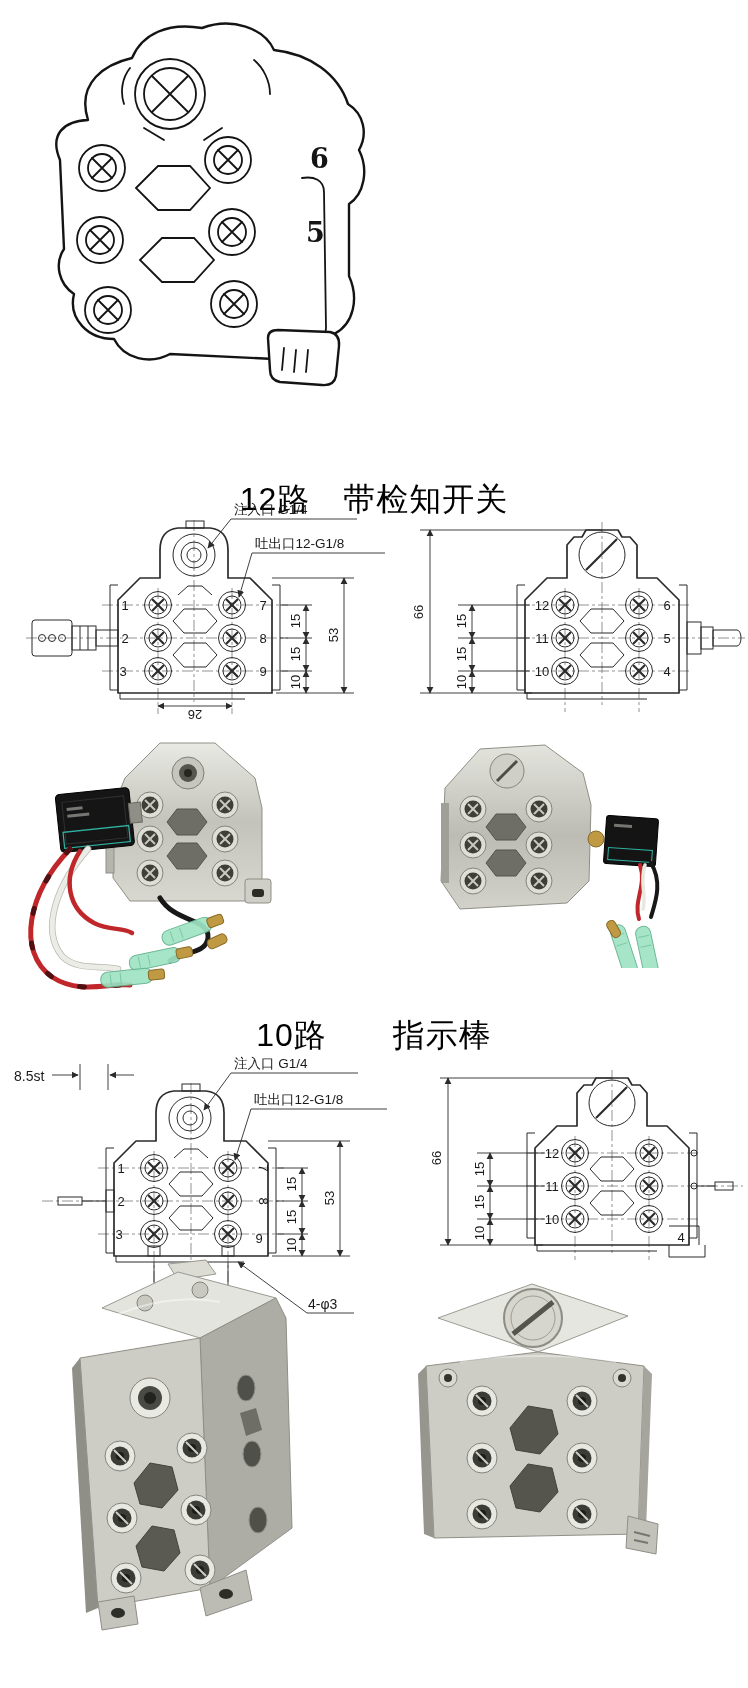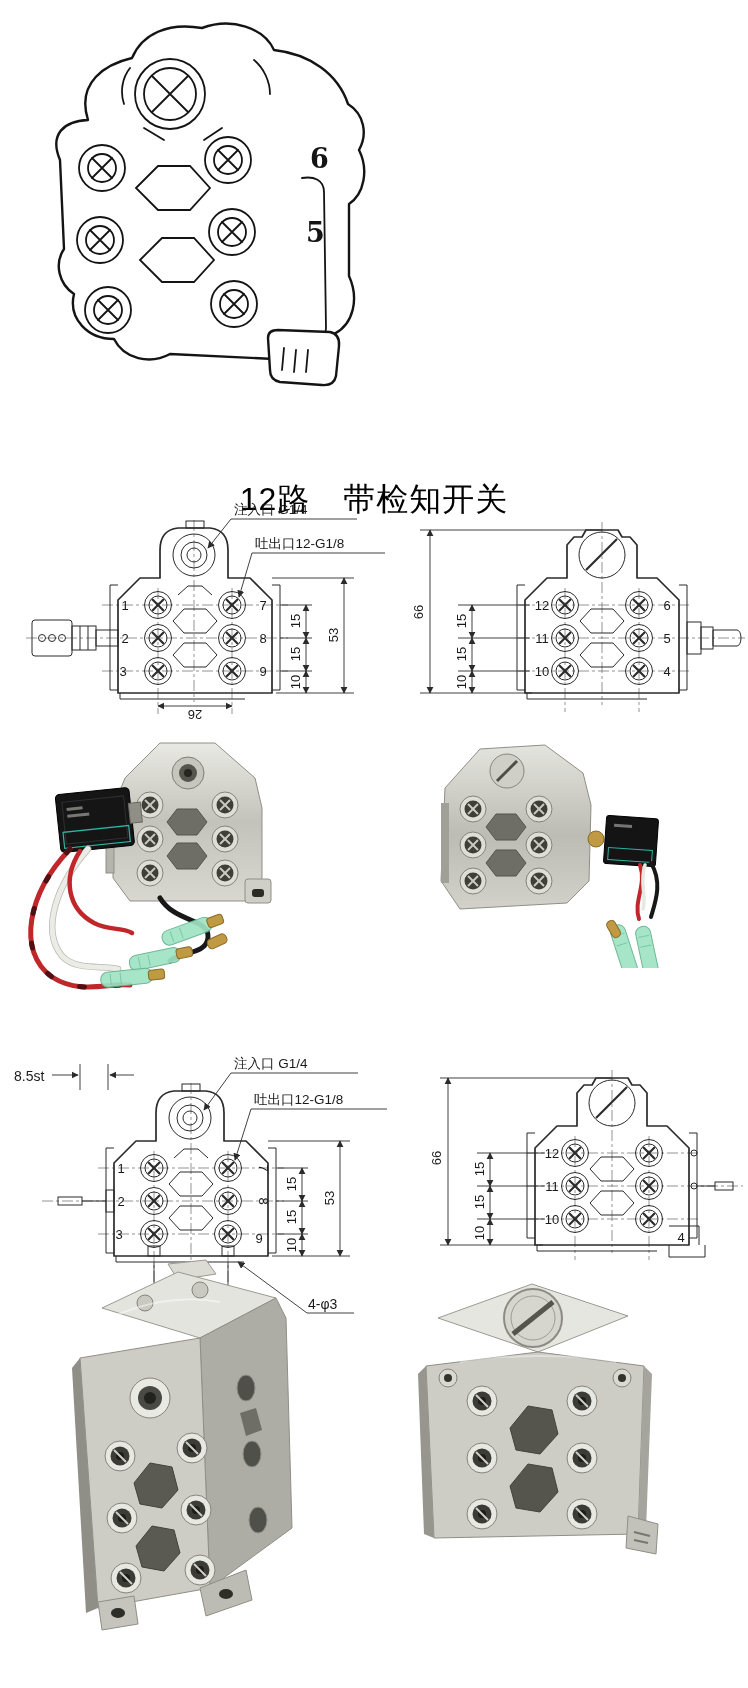--- a/index.html
+++ b/index.html
@@ -333,20 +333,21 @@
       <path d="M236,130 C248,150 240,170 236,184" stroke="#181818" stroke-width="4"></path>
       <path d="M230,132 C224,150 232,162 228,176" stroke="#e8e8e2" stroke-width="3.5"></path>
     </g>
     <g>
       <use href="#con1" transform="translate(208,190) rotate(72)"></use>
       <use href="#con1" transform="translate(234,192) rotate(78)"></use>
       <rect transform="translate(198,186) rotate(60)" width="18" height="9" rx="4" fill="#bf9a43" stroke="#8a6a28"></rect>
     </g>
   </svg>
 
+  <div class="sec-title" style="top:1014px">10路　　指示棒</div>
 
   <svg class="abs tech" style="left:2px;top:1050px" width="385" height="290" viewBox="0 0 385 290">
     <defs>
       <marker id="mC" viewBox="0 0 10 10" refX="9" refY="5" markerWidth="8" markerHeight="8" orient="auto-start-reverse">
         <path d="M0,0 L10,5 L0,10 Z"></path>
       </marker>
       <g id="pC">
           <circle r="13.5" class="ln"></circle>
           <circle r="9" class="ln"></circle>
         <line x1="-6" y1="-6" x2="6" y2="6" class="scr"></line>

